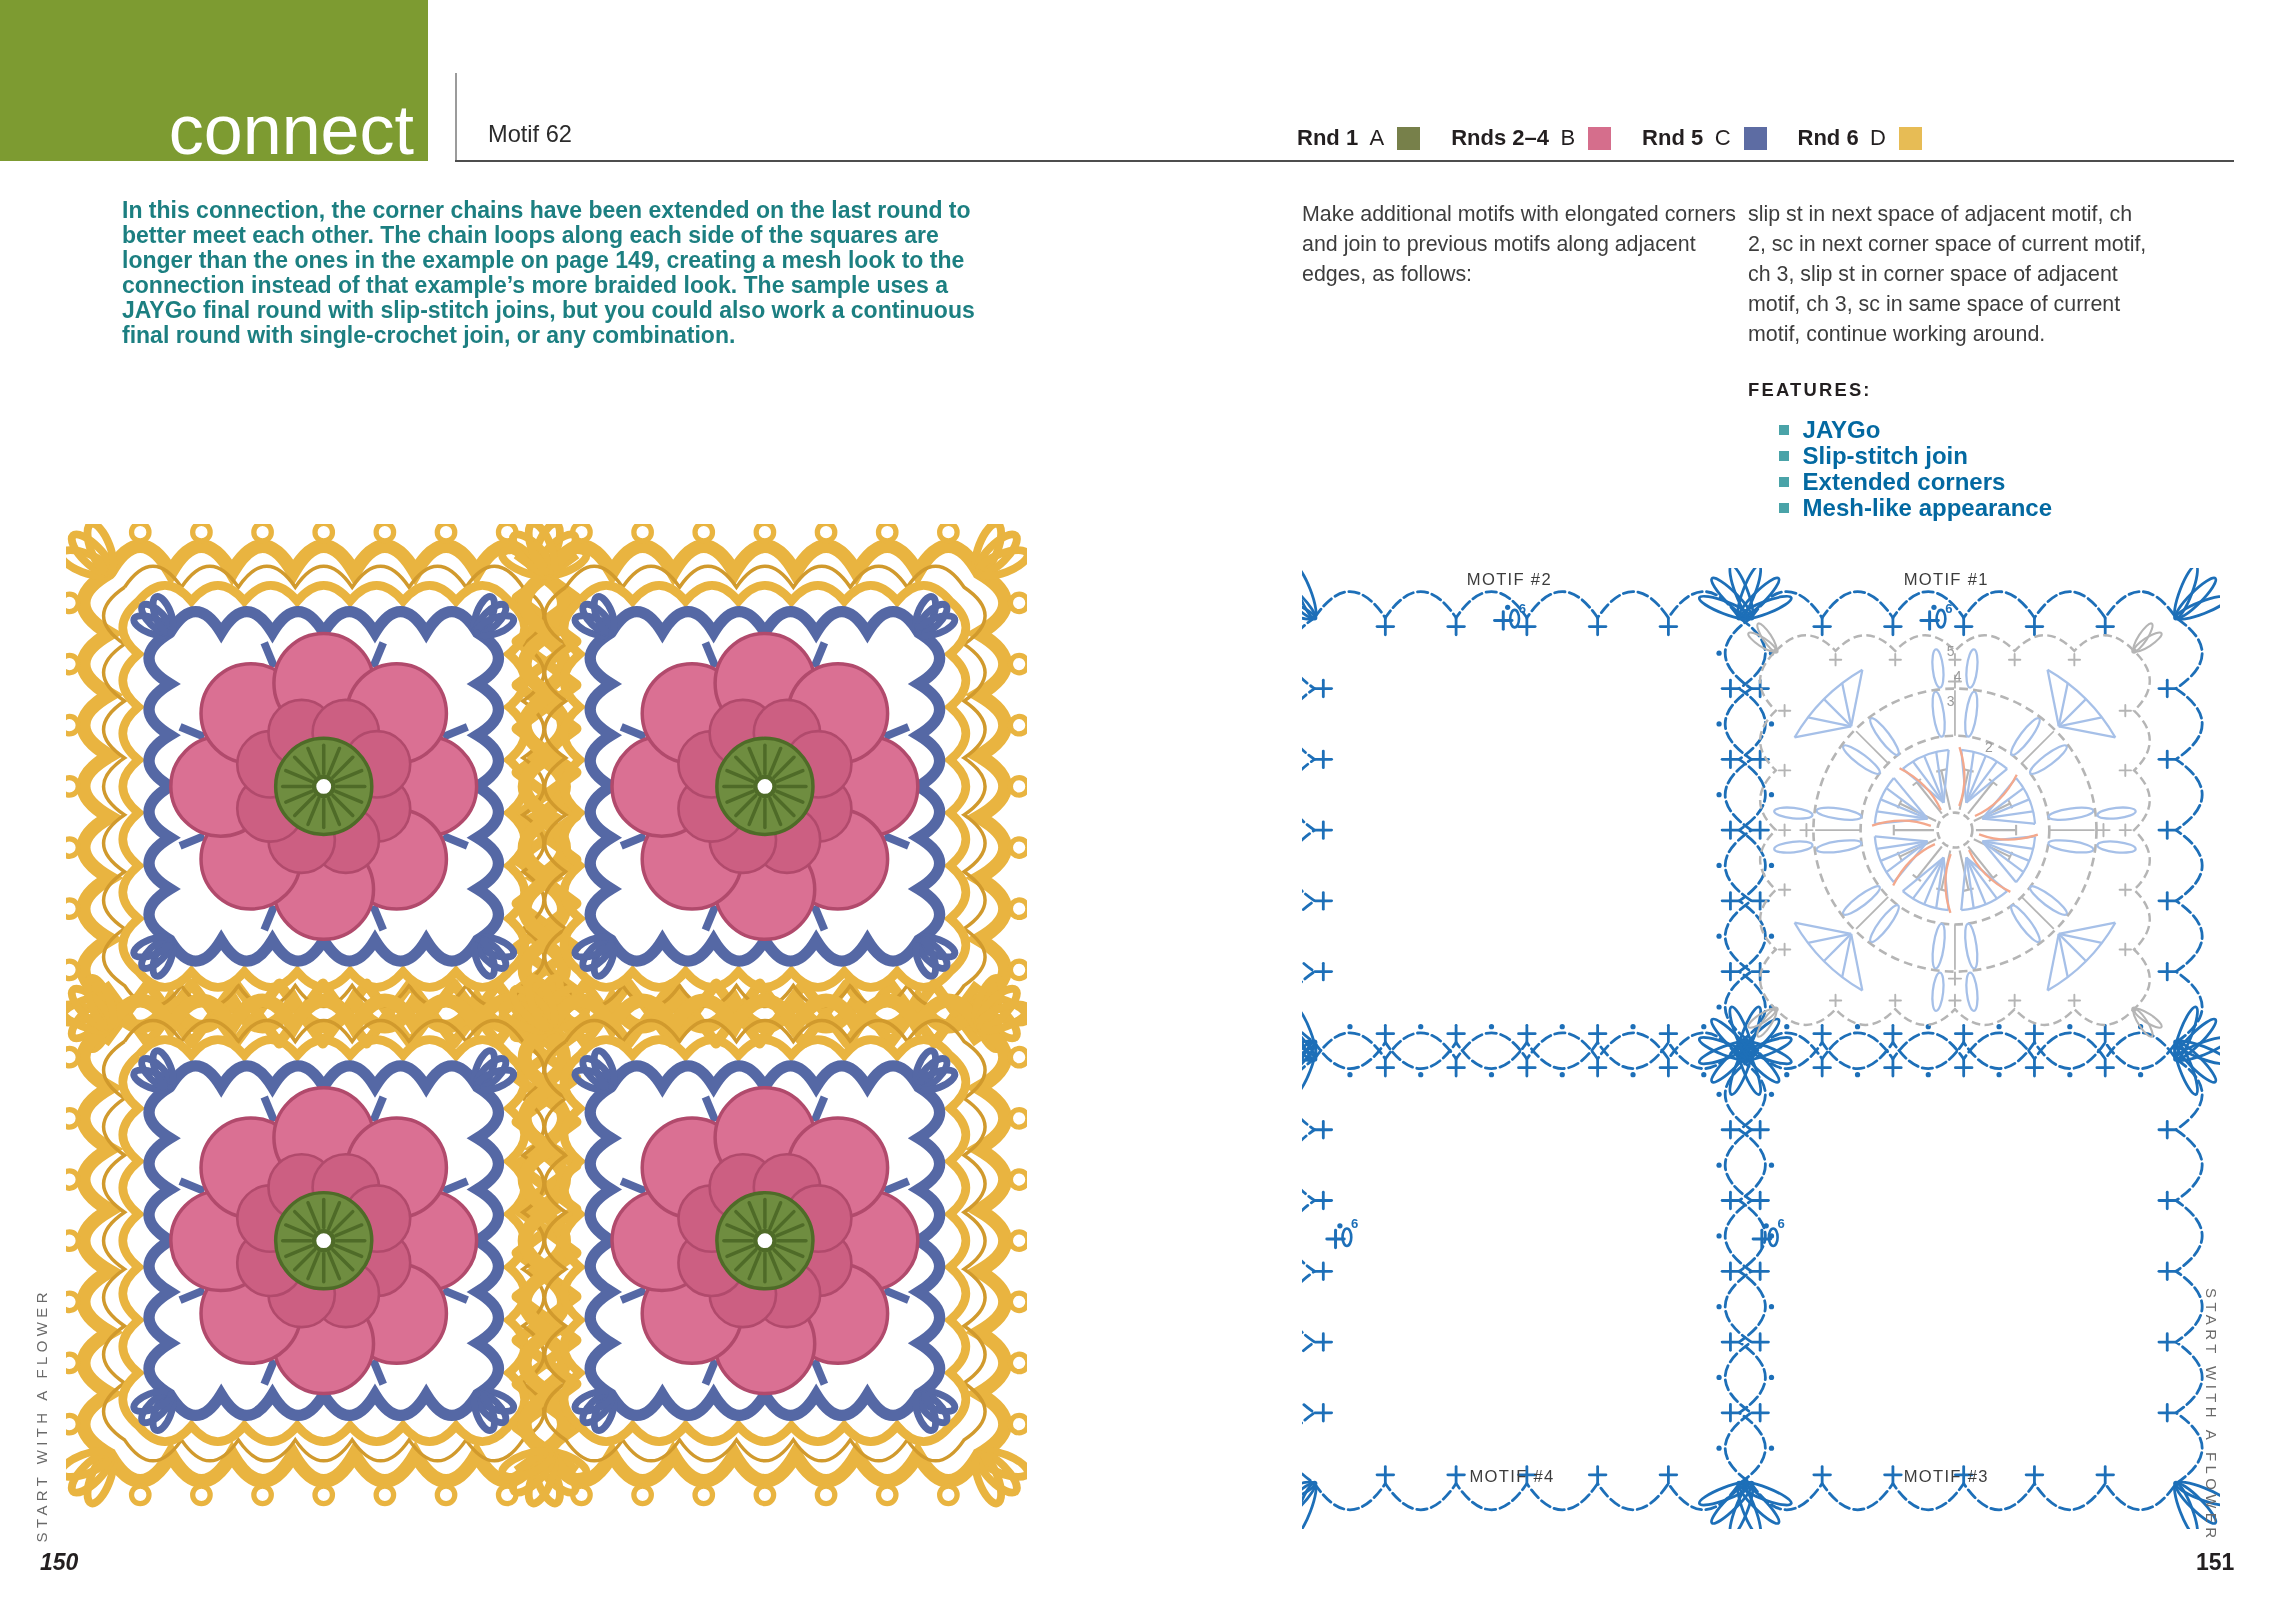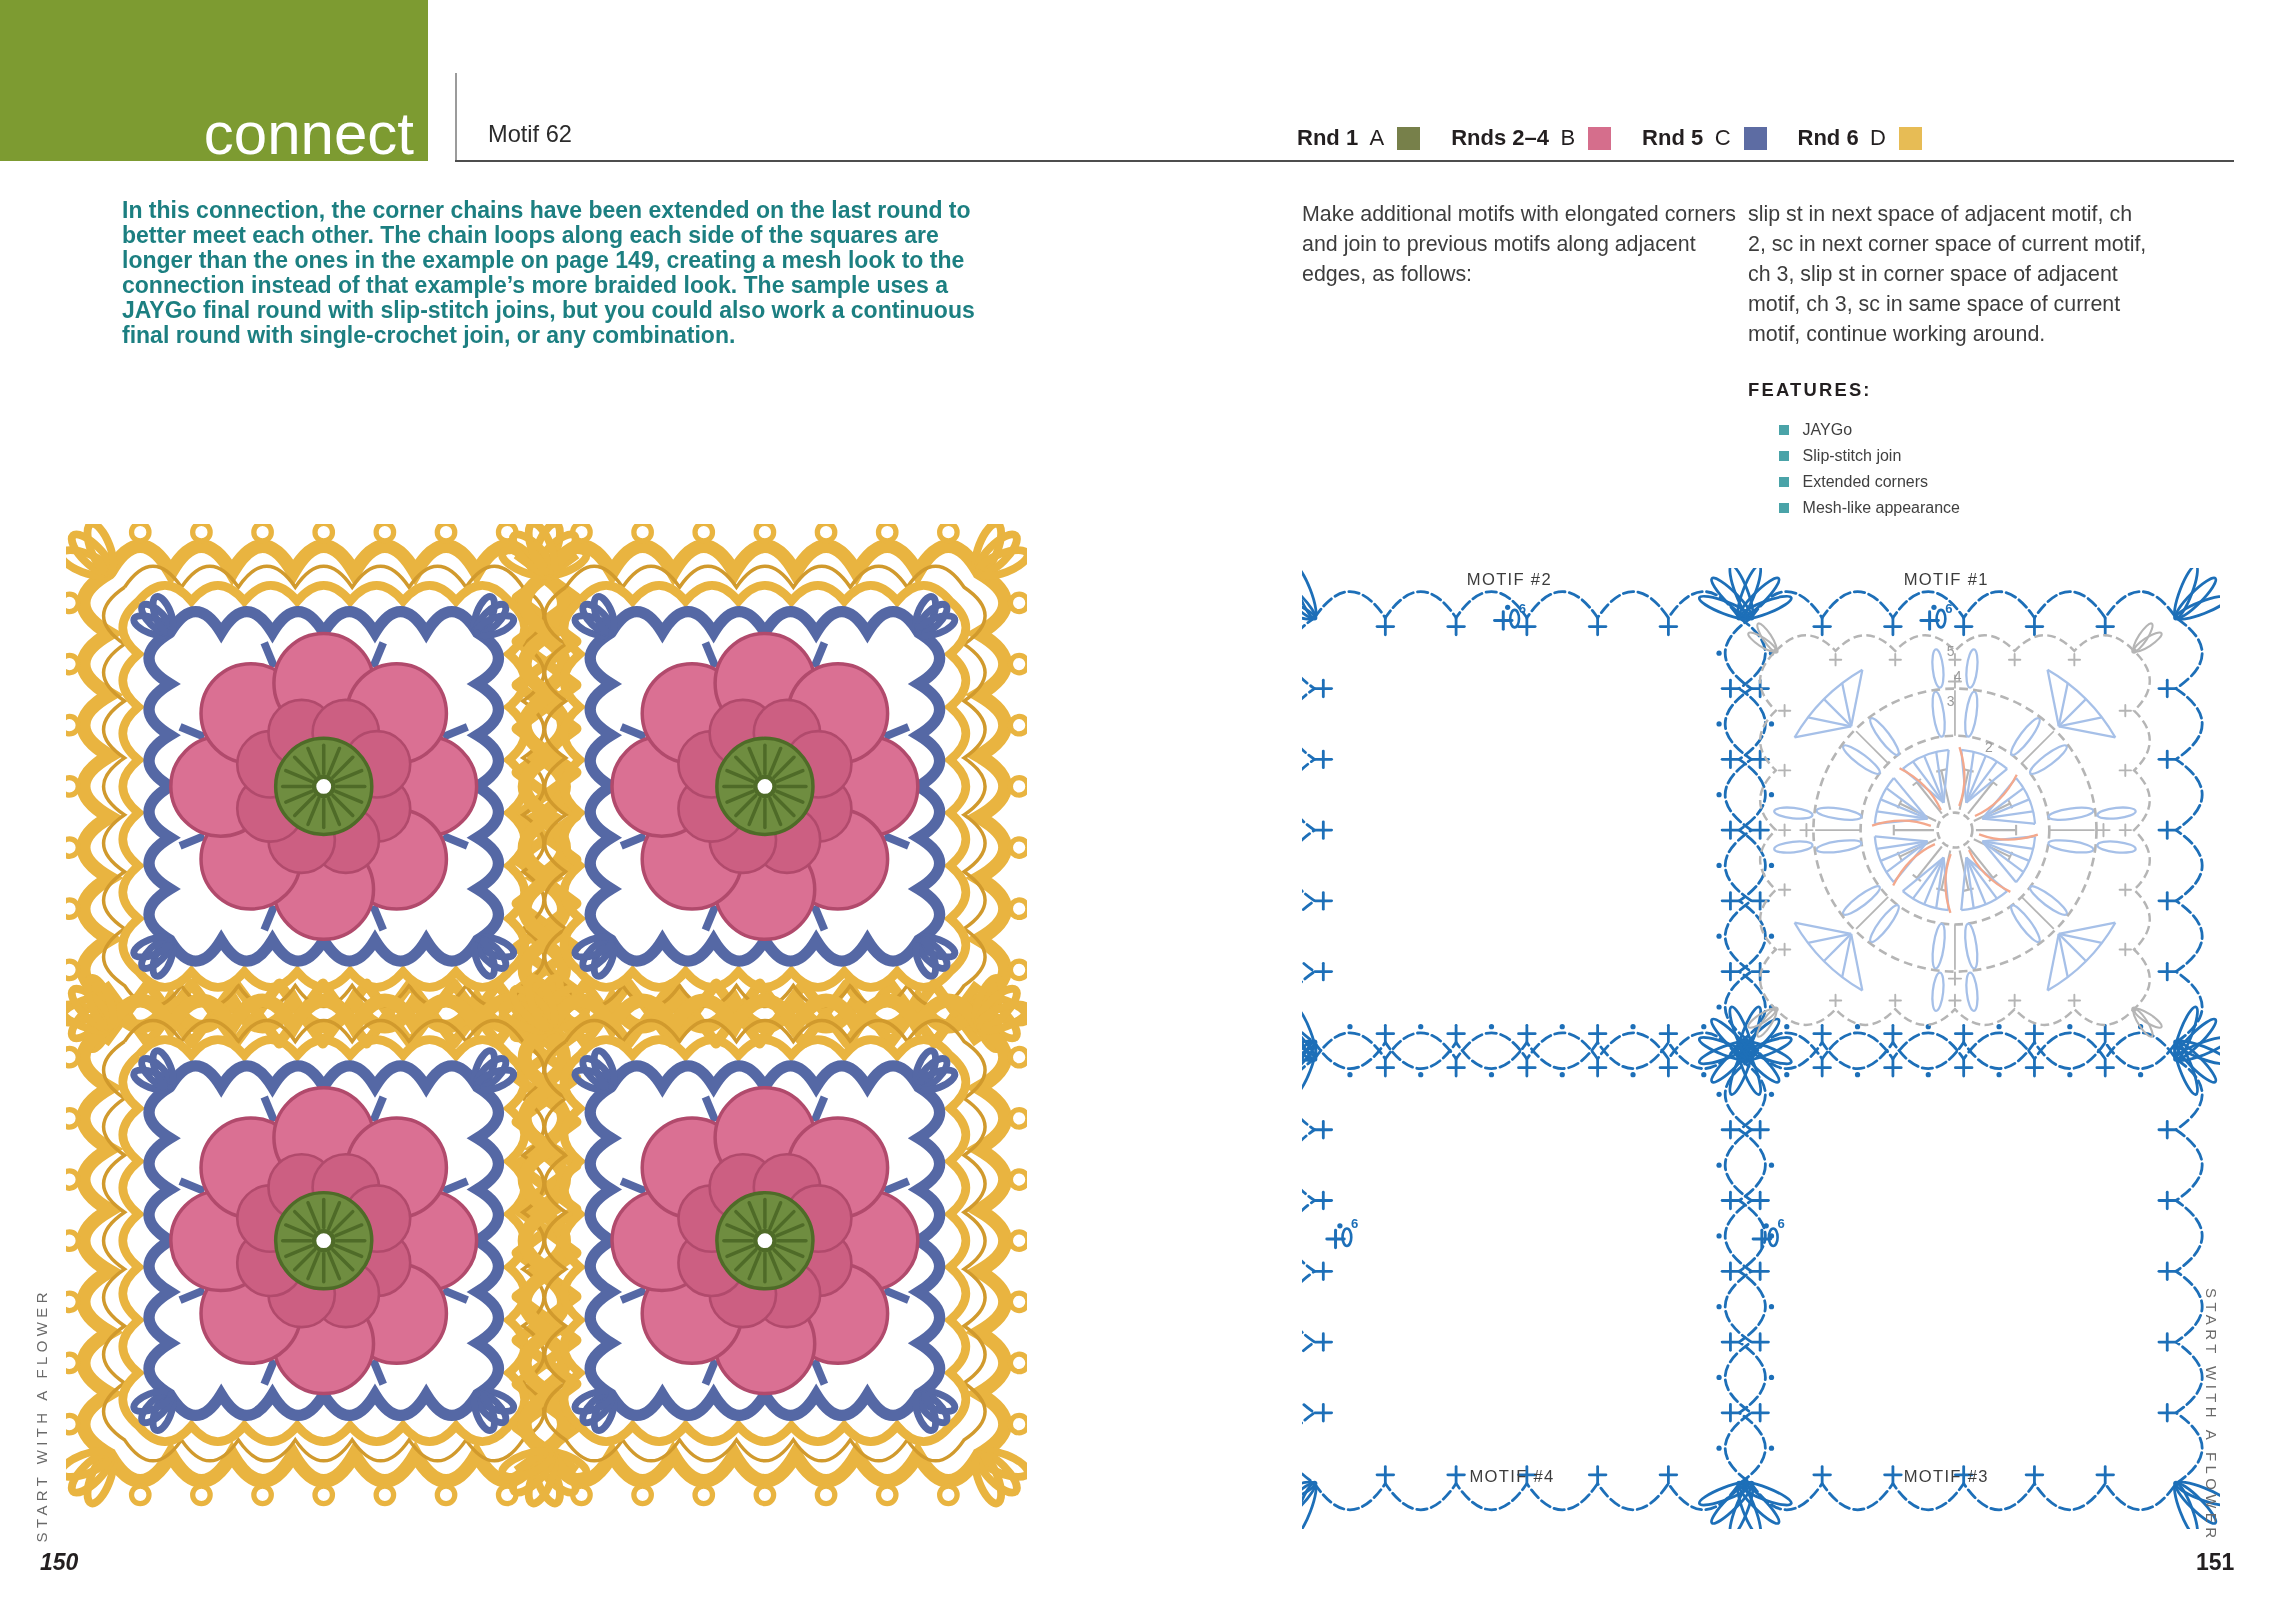--- a/index.html
+++ b/index.html
@@ -2,40 +2,40 @@
 <html style="font-size:14px"><head>
 <meta charset="utf-8">
 <style>
   html,body{margin:0;padding:0;background:#fff;}
   #page{position:relative;width:2273px;height:1623px;background:#ffffff;overflow:hidden;
         font-family:"Liberation Sans",sans-serif;}
   .abs{position:absolute;}
   #green-box{position:absolute;left:0;top:0;width:428px;height:161px;background:var(--green,#7D9B31);
              display:flex;align-items:flex-end;justify-content:flex-end;
              padding:0 14px 1.7px 0;box-sizing:border-box;}
-  #chapter-title{color:#fff;font-size:60px;font-weight:400;line-height:.84;letter-spacing:0;}
+  #chapter-title{color:#fff;font-size:70px;font-weight:400;line-height:.84;letter-spacing:0;}
   #motif-vline{left:455px;top:73px;width:1.7px;height:88px;background:#9b9b9b;}
   #motif-rule{left:455px;top:160px;width:1779px;height:1.7px;background:#4d4d4d;}
   #motif-label{left:488px;top:121px;font-size:23.6px;color:#2b2b2b;}
   #legend{left:1297px;top:125px;display:flex;gap:31px;align-items:flex-end;}
   .legend-item{display:flex;align-items:center;}
   .legend-rnd{font-weight:700;font-size:22px;color:#231f20;}
   .legend-letter{font-size:22px;color:#231f20;margin-left:11.4px;}
   .swatch{width:23px;height:23px;margin-left:13px;}
   #intro{left:122px;top:198px;width:855px;font-size:23px;line-height:25px;font-weight:700;
          color:var(--intro,#1C7F81);}
   .bodycol{font-size:21.4px;line-height:30px;color:#3d3d3d;}
   .bodycol p{margin:0 0 19px 0;}
   #col1{left:1302px;top:199px;width:441px;}
   #col2{left:1748px;top:199px;width:404px;}
   #features-heading{font-size:18.4px;font-weight:700;letter-spacing:2.2px;color:#231f20;
                     margin:26px 0 12.2px 0;}
   #features-list{list-style:none;margin:0;padding:0 0 0 31px;}
-  #features-list li{position:relative;padding-left:23.6px;font-size:16px;font-weight:400;
-                    color:#404040;line-height:26px;}
+  #features-list li{position:relative;padding-left:23.6px;font-size:24px;font-weight:700;
+                    color:#0369a1;line-height:26px;}
   #features-list li::before{content:"";position:absolute;left:0;top:7.9px;width:9.6px;height:9.6px;
                     background:var(--teal,#4AA3A8);}
   .sidebar-vert{font-size:15px;letter-spacing:4.4px;color:#6a6a6a;}
   #sidebar-left{left:33px;top:1288px;writing-mode:vertical-rl;transform:rotate(180deg);}
   #sidebar-right{left:2203px;top:1288px;writing-mode:vertical-rl;}
   .pagenum{font-size:23px;font-weight:700;color:#231f20;}
   #pn-left{left:40px;top:1549px;font-style:italic;}
   #pn-right{left:2196px;top:1549px;}
   #photo-svg{left:66px;top:524px;}
   #diagram-svg{left:1302px;top:568px;}

